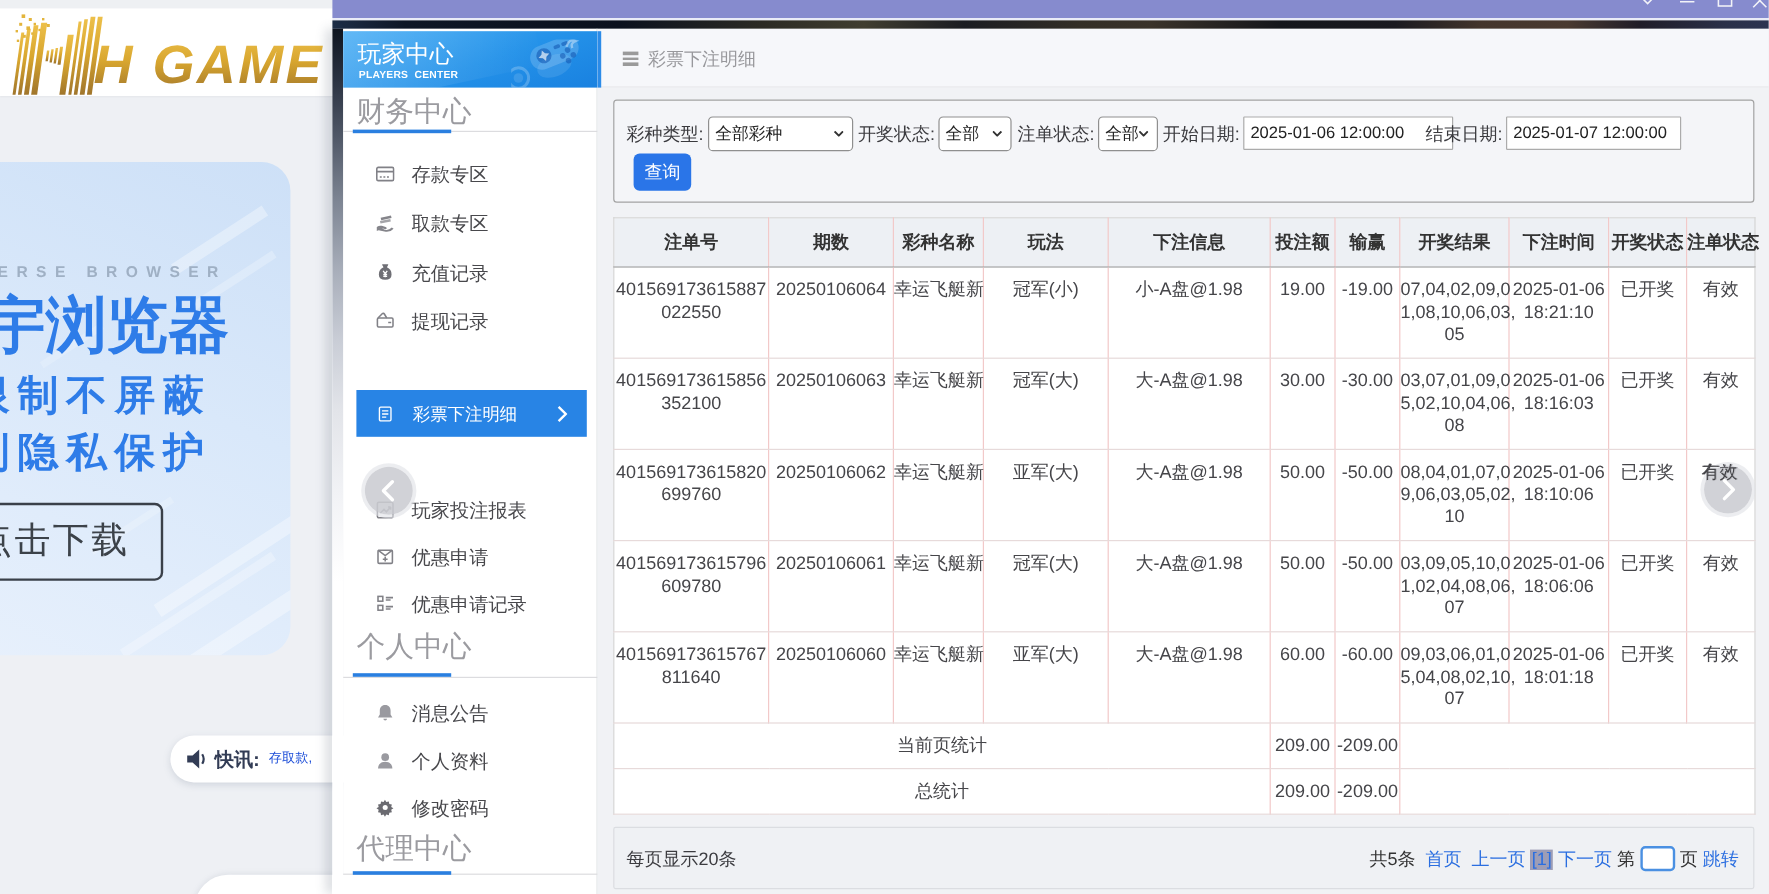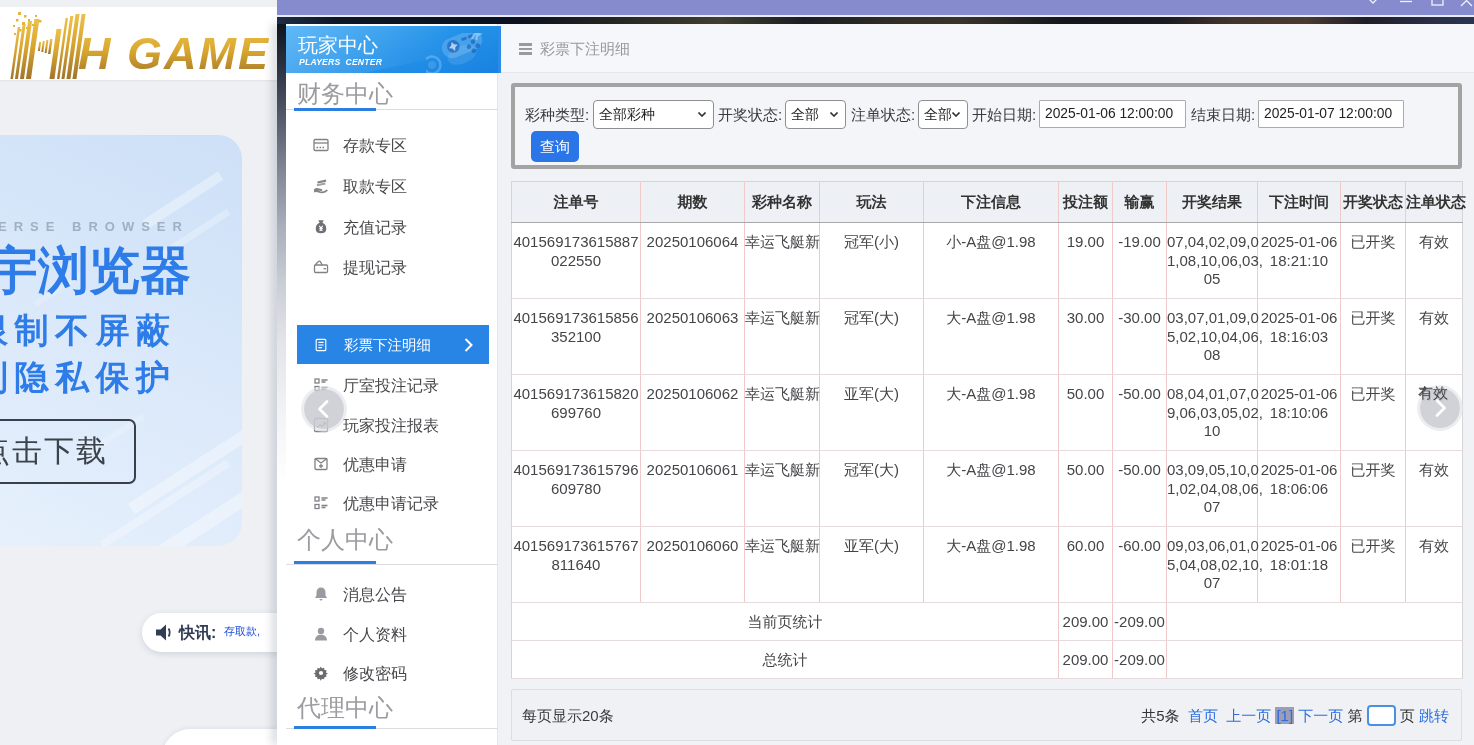--- a/index.html
+++ b/index.html
@@ -26,38 +26,38 @@
 #darkband { left:277px; top:17px; width:1197px; height:7px;
   background:linear-gradient(90deg,#1d2e47 0%, #0e1726 5%, #0b111e 20%, #2c2b24 30%, #403e30 37%, #1b1d22 44%, #332e26 52%, #3a332a 57%, #14161b 66%, #1a1a20 74%, #44352c 80%, #4a3a30 86%, #201d28 91%, #2a3049 97%, #2c3350 100%); }
 #leftframe { left:277px; top:24px; width:9px; height:721px; box-shadow:-5px 0 9px rgba(70,80,100,0.22);
   background:linear-gradient(180deg,#0f1520 0%, #2b3342 6%, #535b6a 13%, #7e8694 20%, #a8aeba 28%, #c9cdd6 36%, #e2e4e9 44%, #f2f3f6 54%, #ffffff 64%); }
 
 
 #sidebar { left:286px; top:24px; width:212px; height:721px; background:#fff; border-right:1px solid #e5e6e8; }
 #pheader { position:absolute; left:0; top:2px; width:212px; height:47px; background:linear-gradient(160deg,#41aaf4 0%, #2492e9 55%, #1981e0 100%); overflow:hidden; }
 #pheader .shine { position:absolute; left:-40px; top:-30px; width:200px; height:80px; background:linear-gradient(115deg, rgba(255,255,255,0.22), rgba(255,255,255,0)); transform:rotate(-12deg); }
 .ph-t1 { position:absolute; left:12px; top:6px; font-size:20px; color:#fff; }
-.ph-t2 { position:absolute; left:13px; top:30.5px; font-size:8.6px; color:#fff; letter-spacing:0.2px; font-weight:bold;font-style:italic; }
+.ph-t2 { position:absolute; left:13px; top:30.5px; font-size:8.6px; color:#fff; letter-spacing:0.2px; font-weight:bold; }
 .sec-title { position:absolute; left:11px; font-size:24px; color:#9b9ba0; line-height:22px; }
 .sec-line { position:absolute; left:0; width:212px; height:1px; background:#dcdcdf; }
 .sec-blue { position:absolute; left:8px; width:82px; height:3px; background:#2a7fe0; }
 .mi { position:absolute; left:0; width:212px; height:40px;padding-left:46px; }
 .mi .ic { position:absolute; left:27px; top:12px; width:16px; height:16px; }
 .mi .tx { position:absolute; left:57px; top:11px; font-size:16px; color:#48484c; }
 #mi-sel { background:#2884e5; left:11px; width:192px; height:39px; }
 #mi-sel .tx { color:#fff; left:47px; top:11px; font-size:14.5px; }
 #mi-sel .ic { left:17px; top:13px; width:14px; height:14px; }
 
 
 #chead { left:498px; top:24px; width:976px; height:49px; background:#f6f7fa; border-bottom:1px solid #e6e7ea; }
 #chead .ham { position:absolute; left:21px; top:19px; width:13px; height:11px; }
 #chead .ham div { height:2.5px; background:#9a9a9a; margin-bottom:2px; }
 #chead .ttl { position:absolute; left:42px; top:16px; font-size:15px; color:#98989c; }
 #cbody { left:498px; top:73px; width:976px; height:672px; background:#f1f2f5; }
-#filter { left:511px; top:83px; width:951px; height:86px; background:#f4f5f8; border:4px solid #a3a3a3; border-radius:3px; }
+#filter { left:511px; top:83px; width:951px; height:86px; background:#f4f5f8; border:1px solid #a3a3a3; border-radius:3px; }
 #filter .lb { position:absolute; top:19px; font-size:15px; color:#3a3a3e; }
 #filter .sel { position:absolute; top:13px; height:29px; border:1px solid #8f8f8f; border-radius:4px; background:#fff; font-size:14px; color:#222; line-height:27px; padding-left:5px; }
 #filter .sel .ch { position:absolute; right:7px; top:11px; width:8px; height:5px; }
 #filter .inp { position:absolute; top:13px; height:28px; border:1px solid #ababab; background:#fff; font-size:13.8px; color:#222; line-height:26px; padding-left:5px; border-radius:1px; white-space:nowrap; overflow:hidden; }
 #qbtn { position:absolute; left:16px; top:44px; width:48px; height:31px; background:#2a75e8; border-radius:5px; color:#fff; font-size:15px; text-align:center; line-height:31px; }
 
 
 #tbl { left:511px; top:181px; width:951px; border-collapse:collapse; table-layout:fixed; background:#fff; font-size:15px; color:#454549; }
 #tbl th { background:#edf0f4; font-weight:bold; color:#333; height:41px; border-right:1px solid #f2c9c9; border-bottom:1px solid #a8a8a8; border-top:1px solid #d5d5d5; }
 #tbl td { text-align:center; vertical-align:top; padding-top:10px; line-height:18.5px; border-right:1px solid #f2c9c9; border-bottom:1px solid #e7dada; }
@@ -239,31 +239,20 @@
           <rect x="2.5" y="1.5" width="11" height="13" rx="1.2"></rect>
           <path d="M5 5 h6 M5 8 h6 M5 11 h4"></path>
         </g>
       </svg>
       <div class="tx">彩票下注明细</div>
       <svg style="position:absolute; right:16px; top:13px;" width="9" height="14" viewBox="0 0 9 14">
         <path d="M1.5 1 L7.5 7 L1.5 13" stroke="#fff" stroke-width="2" fill="none"></path>
       </svg>
     </div>
 
-  <div class="mi" style="top:341px;">
-      <svg class="ic" viewBox="0 0 16 16">
-        <g stroke="#818187" fill="none" stroke-width="1.3">
-          <rect x="2" y="2" width="4" height="4"></rect>
-          <path d="M8.5 3 h6 M8.5 5 h4"></path>
-          <rect x="2" y="9.5" width="4" height="4"></rect>
-          <path d="M8.5 10.5 h6 M8.5 12.5 h4"></path>
-        </g>
-      </svg>
-      <div class="tx">厅室投注记录</div>
-    </div>
   <div class="mi" style="top:381px;">
       <svg class="ic" viewBox="0 0 16 16">
         <g stroke="#818187" fill="none" stroke-width="1.3">
           <rect x="1.5" y="1.5" width="13" height="13" rx="1.2"></rect>
           <path d="M4 10.5 l3 -3 l2 2 l3.5 -4"></path>
           <path d="M12.5 5.5 v2.2 M12.5 5.5 h-2.2"></path>
         </g>
       </svg>
       <div class="tx">玩家投注报表</div>
     </div>
@@ -344,21 +333,21 @@
       </svg></div>
   <div class="lb" style="left:203px;">开奖状态:</div>
   <div class="sel" style="left:270px; width:61px;">全部<svg class="ch" viewBox="0 0 8 5">
         <path d="M0.5 0.5 L4 4 L7.5 0.5" stroke="#333" stroke-width="1.6" fill="none"></path>
       </svg></div>
   <div class="lb" style="left:336px;">注单状态:</div>
   <div class="sel" style="left:403px; width:50px;">全部<svg class="ch" viewBox="0 0 8 5">
         <path d="M0.5 0.5 L4 4 L7.5 0.5" stroke="#333" stroke-width="1.6" fill="none"></path>
       </svg></div>
   <div class="lb" style="left:457px;">开始日期:</div>
-  <div class="inp" style="left:524px; width:147px;">2025-01-06 12:00:00</div>
+  <div class="inp" style="left:524px; width:175px;">2025-01-06 12:00:00</div>
   <div class="lb" style="left:676px;">结束日期:</div>
   <div class="inp" style="left:743px; width:146px;">2025-01-07 12:00:00</div>
   <div id="qbtn">查询</div>
 </div>
 
 <table class="abs" id="tbl">
   <colgroup>
     <col style="width:129px">
       <col style="width:104px">
       <col style="width:75px">

